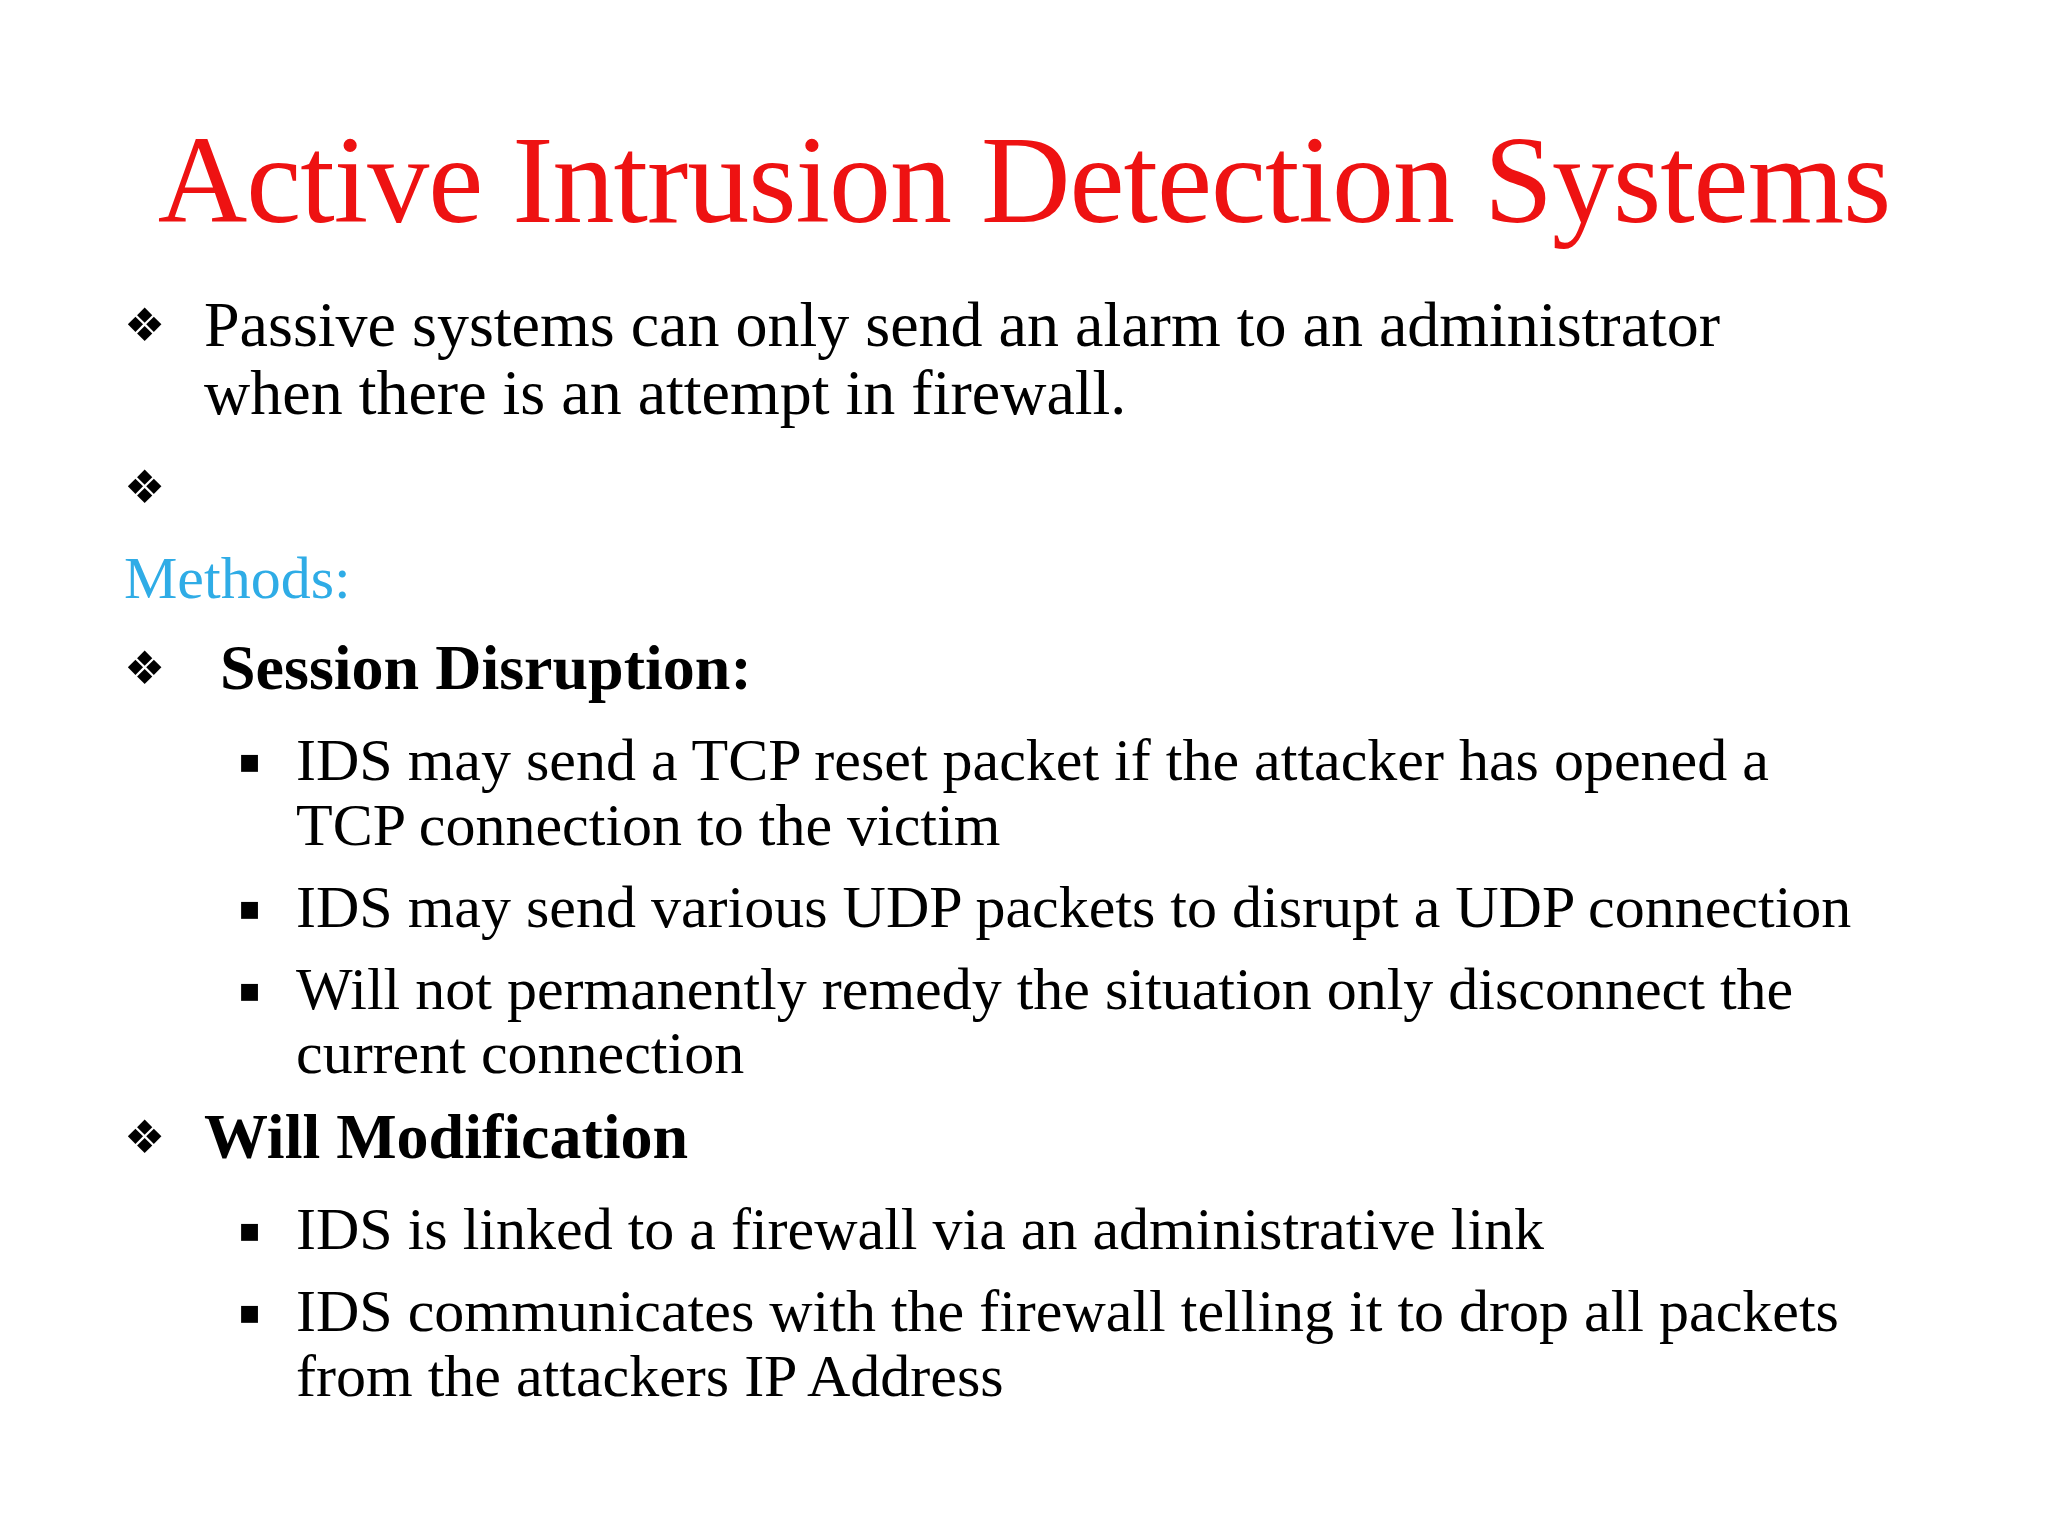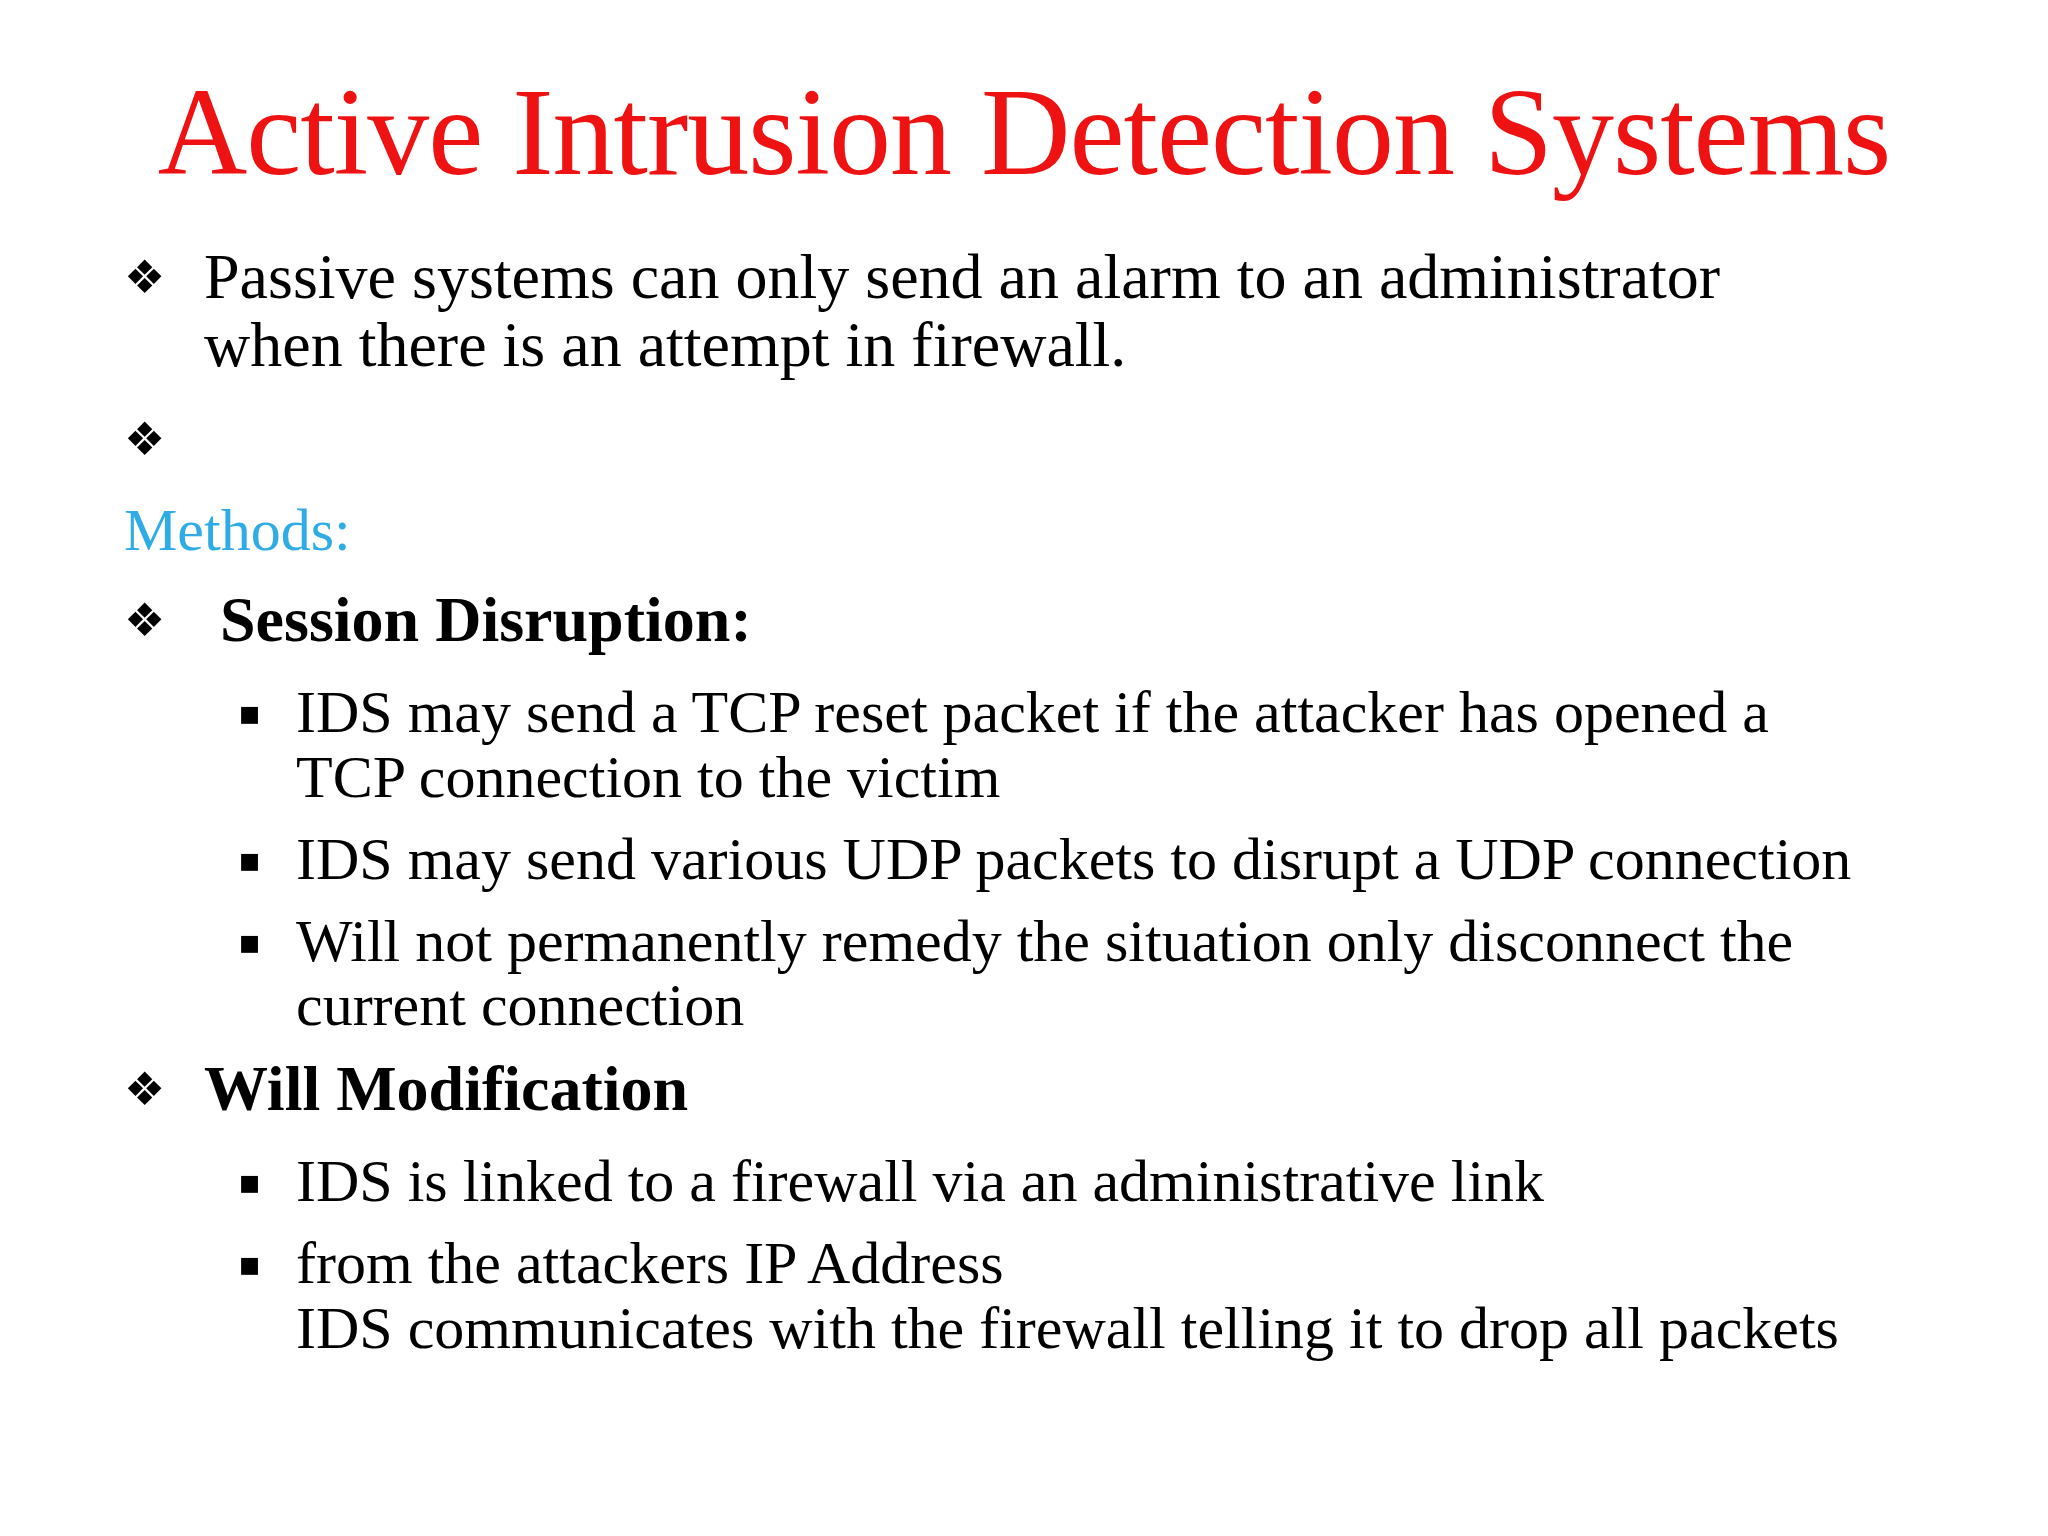--- a/index.html
+++ b/index.html
@@ -4,21 +4,21 @@
 <style>
   html,body{margin:0;padding:0;}
   body{background:var(--color-background,#ffffff);}
   .slide{
     width:2048px;height:1536px;position:relative;overflow:hidden;
     background:var(--color-background,#ffffff);
     font-family:"Liberation Serif","DejaVu Serif",serif;
     color:var(--color-body,#000000);
   }
   .title{
-    margin:0;padding-top:64px;
+    margin:0;padding-top:112px;
     text-align:center;
     font-size:124px;line-height:1.12;font-weight:400;
     color:var(--color-title,#ee1212);
     letter-spacing:-1px;
     white-space:nowrap;
   }
   .content{margin-top:40px;}
   .row{display:flex;align-items:flex-start;}
   .line{display:block;white-space:nowrap;}
 
@@ -112,19 +112,19 @@
     <div class="row b2">
       <span class="bullet">▪</span>
       <span class="text">
         <span class="line">IDS is linked to a firewall via an administrative link</span>
       </span>
     </div>
 
     <div class="row b2">
       <span class="bullet">▪</span>
       <span class="text">
+        <span class="line">IDS communicates with the firewall telling it to drop all packets</span>
         <span class="line">from the attackers IP Address</span>
-        <span class="line">IDS communicates with the firewall telling it to drop all packets</span>
       </span>
     </div>
 
   </div>
 </div>
 
 </body></html>

